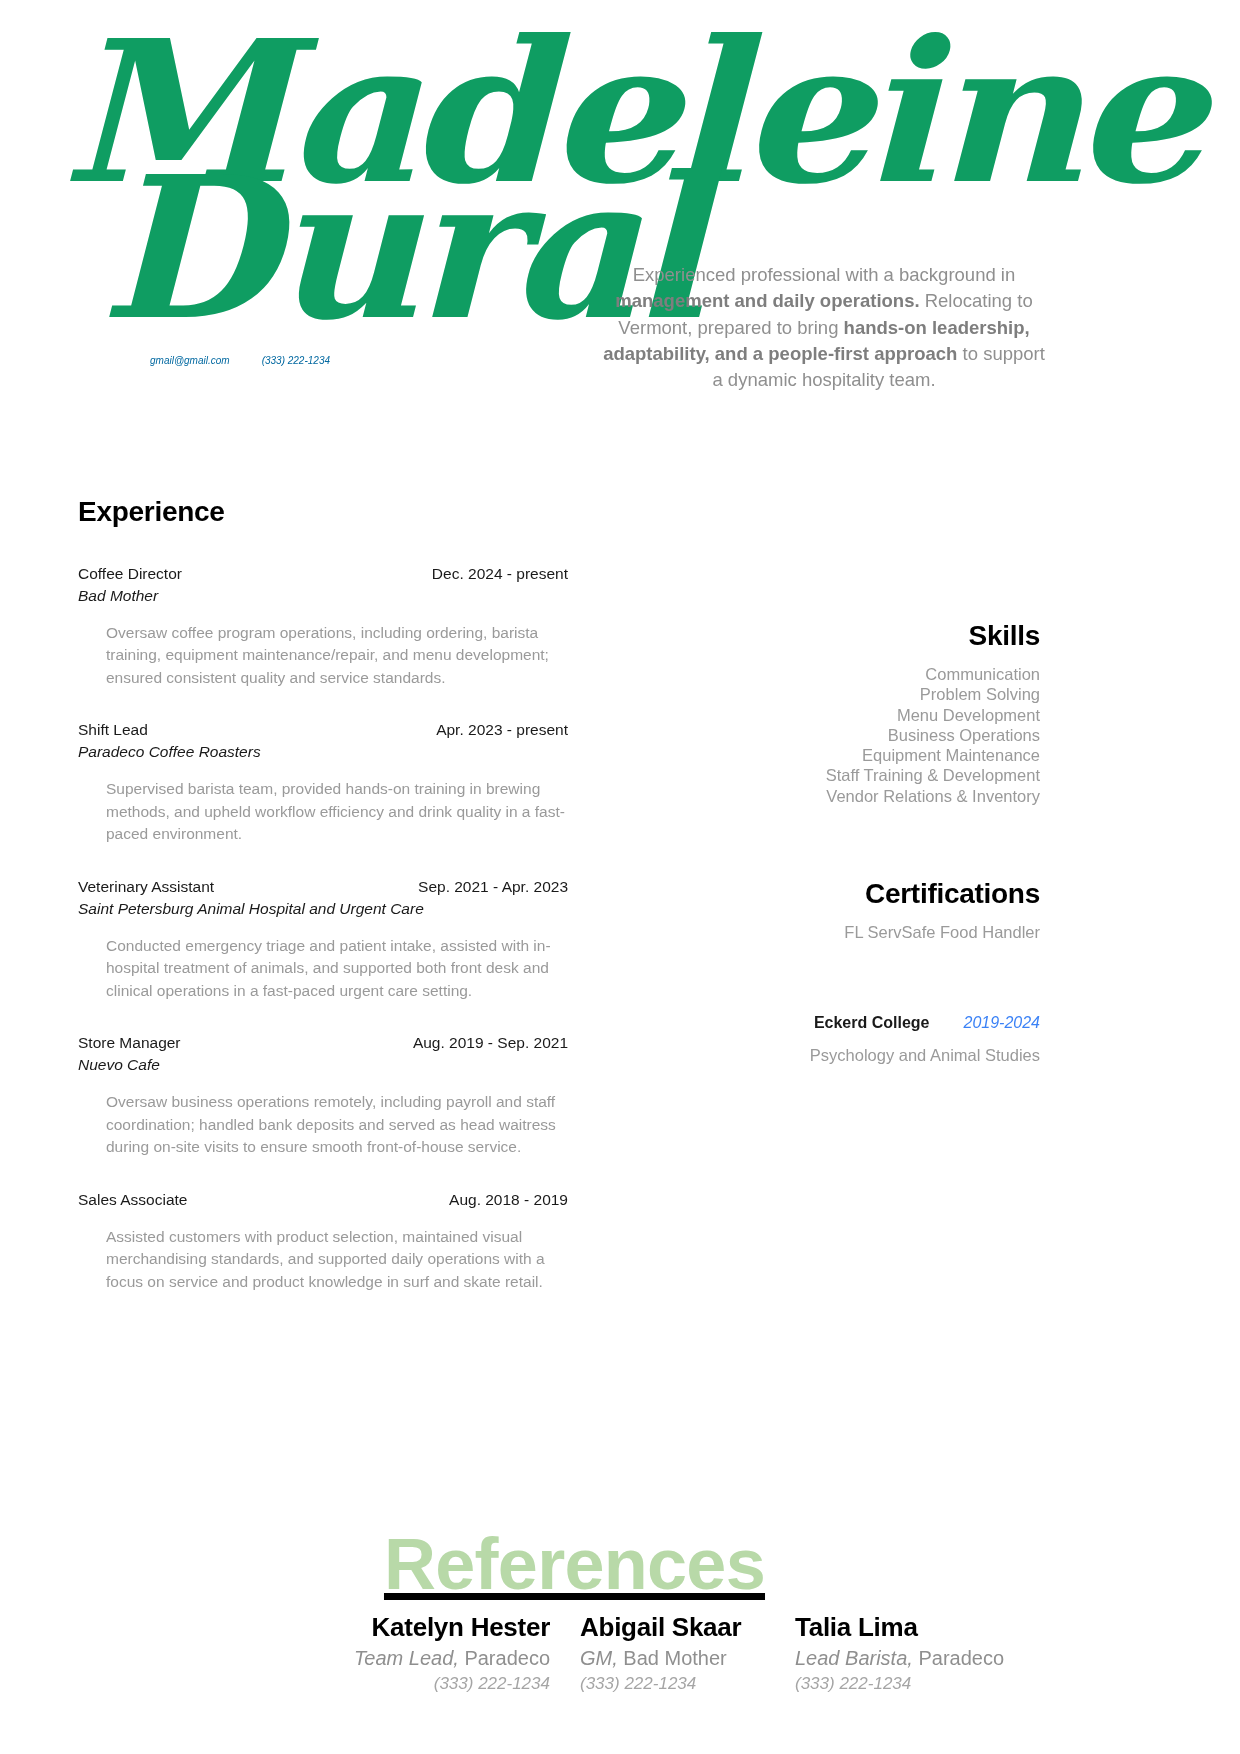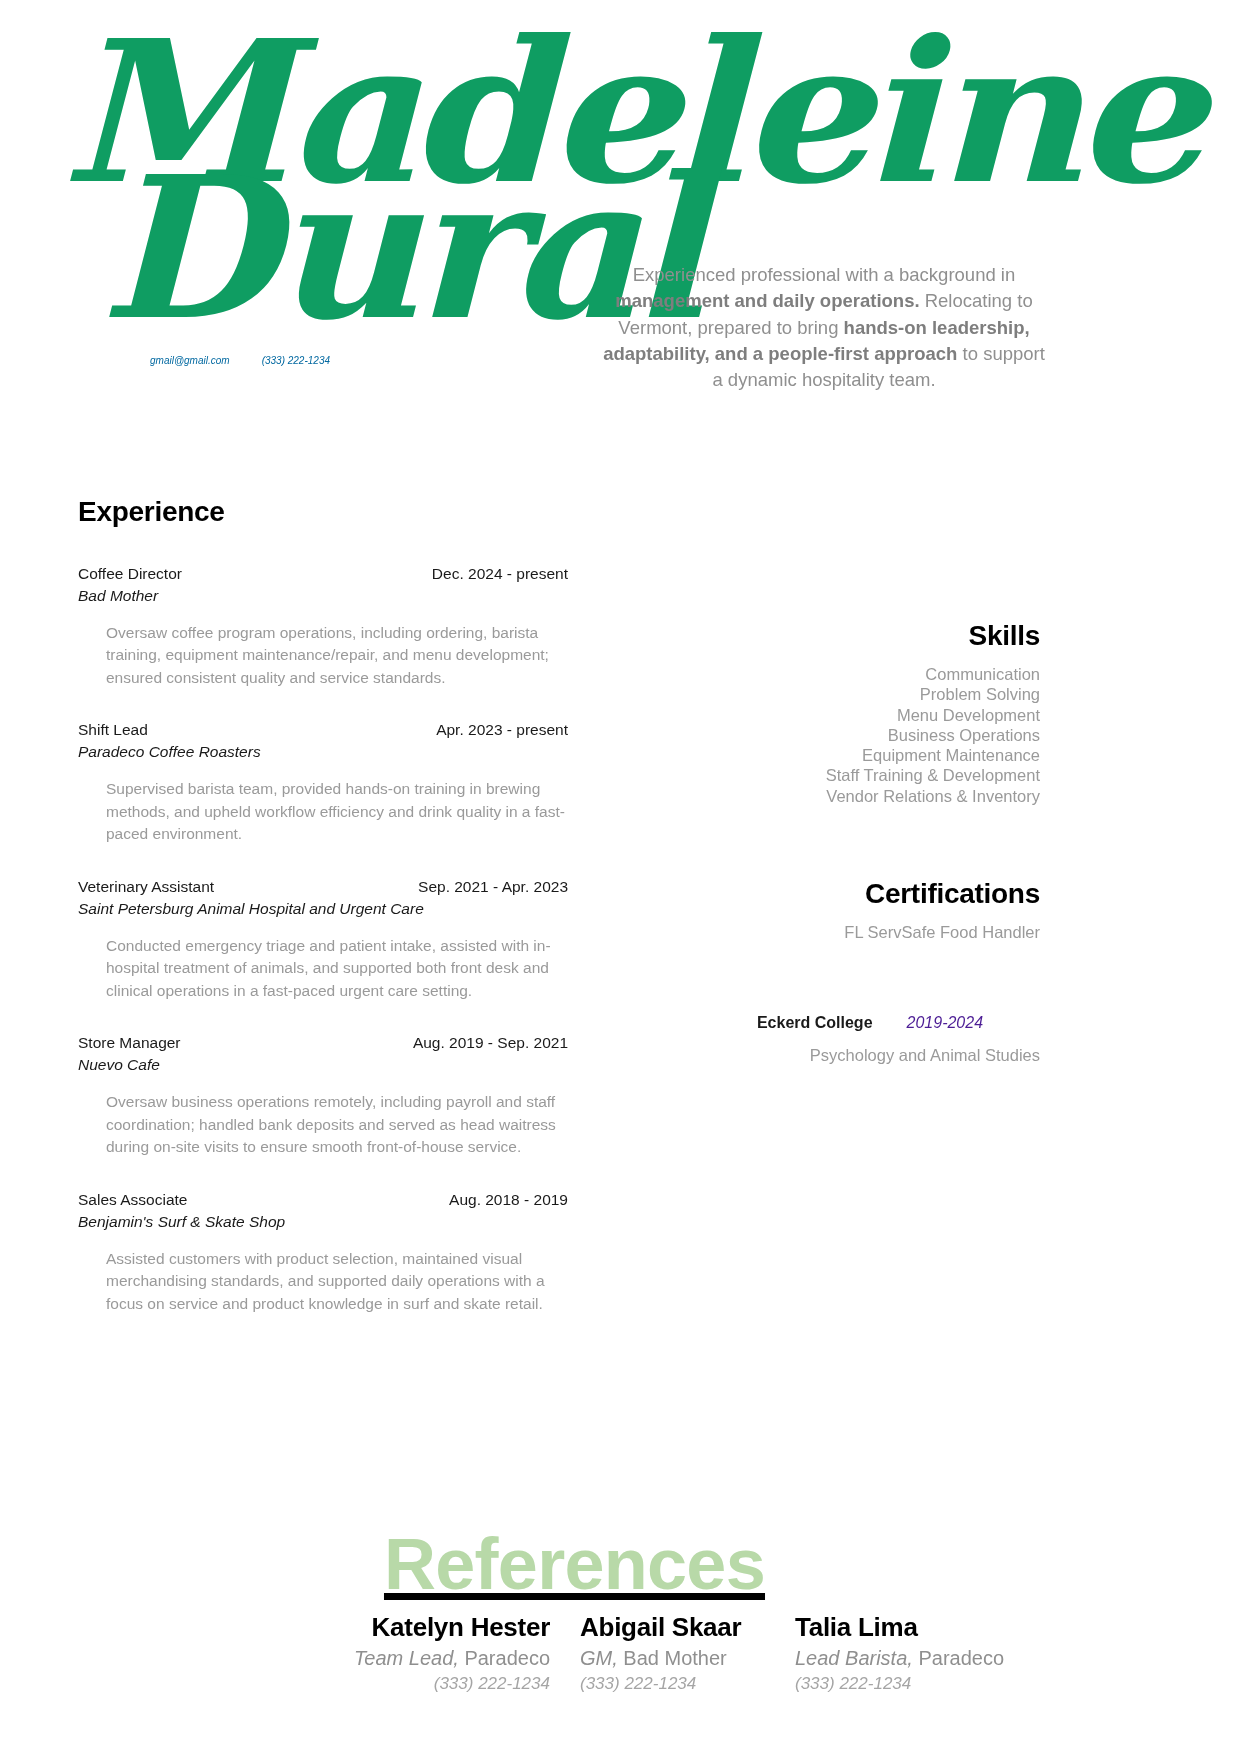--- a/index.html
+++ b/index.html
@@ -140,27 +140,27 @@
   .side-list { margin-top: 12px; }
   .side-list div {
     font-size: 16.5px;
     line-height: 1.23;
     color: #9a9a9a;
   }
   .side-block-2 { margin-top: 72px; }
   .side-block-3 { margin-top: 72px; }
   .edu-row {
     display: flex;
-    justify-content: center;
+    justify-content: flex-end;
     gap: 34px;
     align-items: baseline;
     margin-top: 12px;
   }
   .edu-school { font-size: 16px; font-weight: 700; color: #1a1a1a; }
-  .edu-years { font-size: 16px; font-style: italic; color: #4c1d95; }
+  .edu-years { font-size: 16px; font-style: italic; color: #3b82f6; }
   .edu-major {
     margin-top: 14px;
     font-size: 16.5px;
     color: #9a9a9a;
   }
 
   
   .refs { position: absolute; left: 0; top: 1528px; width: 1079px; text-decoration: underline; }
   .refs-title {
     text-align: center;
@@ -261,21 +261,20 @@
             <span>Aug. 2019 - Sep. 2021</span>
           </div>
           <div class="job-company">Nuevo Cafe</div>
           <div class="job-desc">Oversaw business operations remotely, including payroll and staff coordination; handled bank deposits and served as head waitress during on-site visits to ensure smooth front-of-house service.</div>
         </div>
         <div class="job">
           <div class="job-head">
             <span>Sales Associate</span>
             <span>Aug. 2018 - 2019</span>
           </div>
-          <div class="job-company">Benjamin's Surf &amp; Skate Shop</div>
           <div class="job-desc">Assisted customers with product selection, maintained visual merchandising standards, and supported daily operations with a focus on service and product knowledge in surf and skate retail.</div>
         </div>
       </div>
   </div>
 
   <div class="side-col">
     <div>
       <div class="side-title">Skills</div>
       <div class="side-list" id="skills-list">
           <div>Communication</div>

